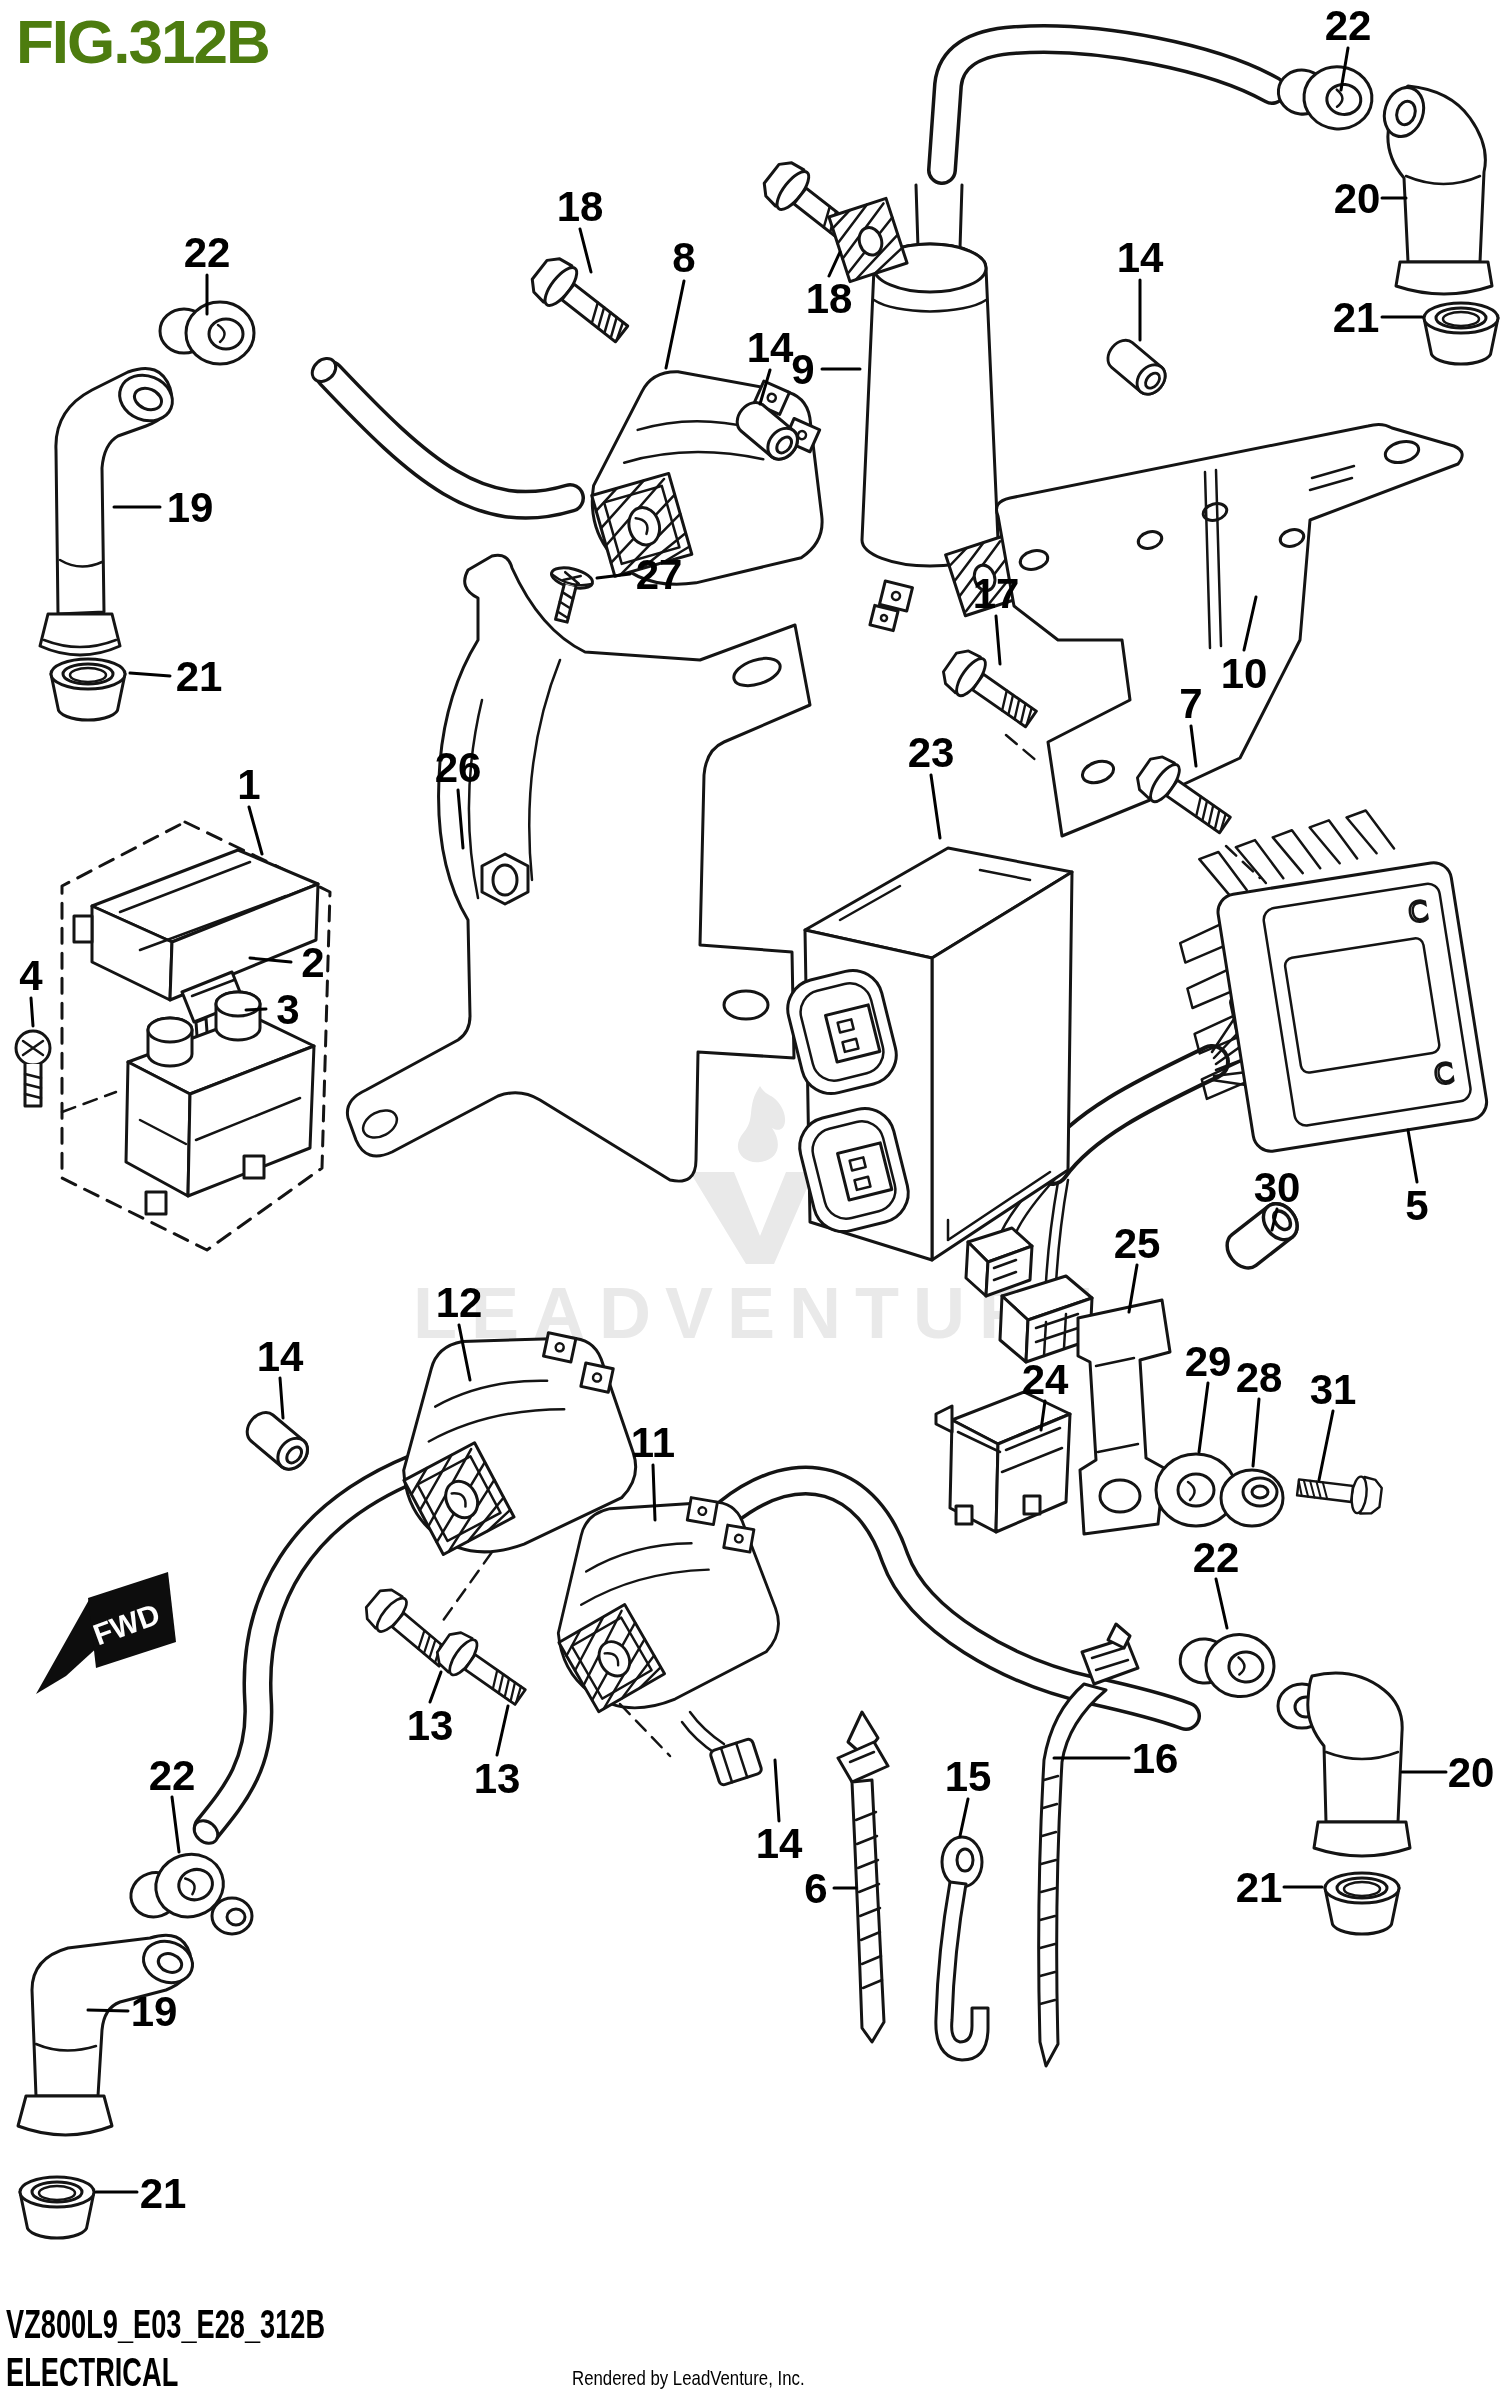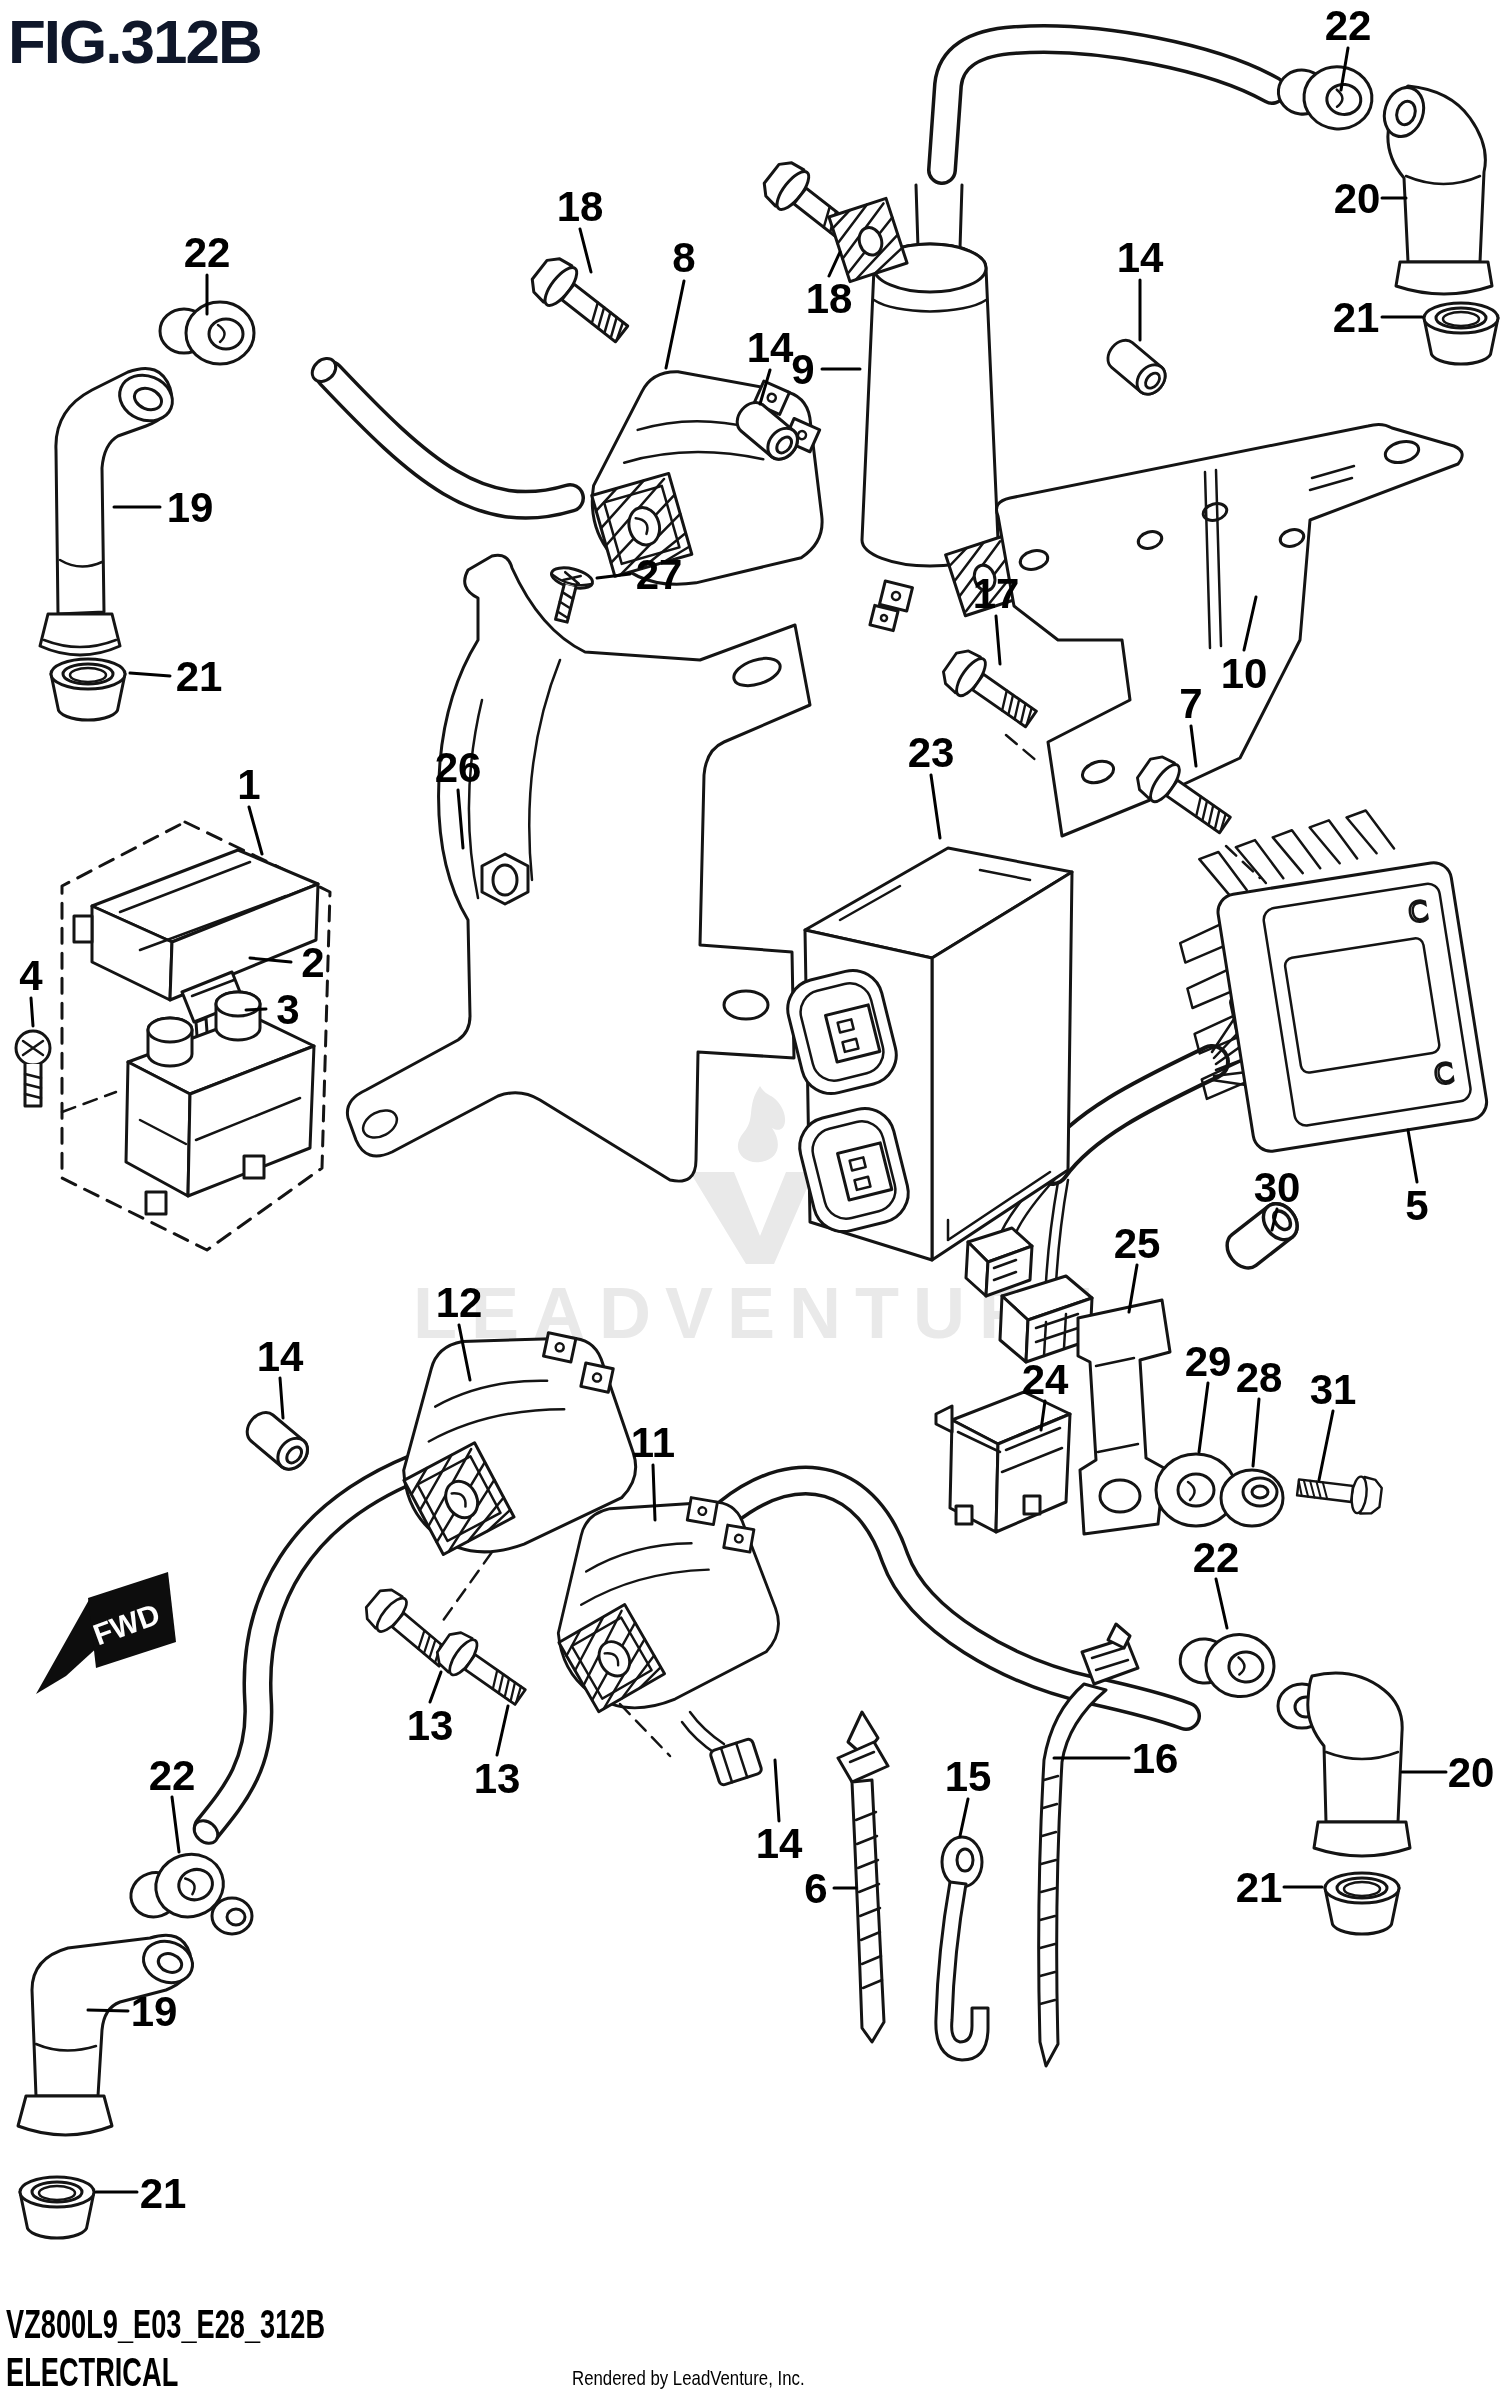--- a/index.html
+++ b/index.html
@@ -17,21 +17,21 @@
   .tube-i{stroke:#ffffff;stroke-width:23;}
   .tube-o2{stroke-width:36;}
   .tube-i2{stroke:#ffffff;stroke-width:28;}
   .thin{stroke-width:2.5;}
   .callout{font:bold 42px "Liberation Sans",sans-serif;fill:#000;stroke:none;cursor:pointer;}
   .leader{stroke:#000;stroke-width:3;}
   .wm{fill:#e9e9e9;stroke:none;}
   .wm-text{font:bold 72px "Liberation Sans",sans-serif;fill:#e9e9e9;stroke:none;letter-spacing:14px;}
   .fwd-text{font:bold 30px "Liberation Sans",sans-serif;fill:#ffffff;stroke:none;}
   .cmark{font:28px "DejaVu Sans",sans-serif;fill:none;stroke:#141414;stroke-width:2.5;}
-  #title{position:absolute;left:8px;top:6px;font-size:62px;font-weight:bold;color:#0f172a;
+  #title{position:absolute;left:16px;top:6px;font-size:62px;font-weight:bold;color:#4d7c0f;
          letter-spacing:-2px;white-space:nowrap;}
   .cond{transform-origin:left top;display:inline-block;white-space:nowrap;}
   #code{position:absolute;left:6px;top:2302px;font-size:40px;font-weight:bold;transform:scaleX(0.68);}
   #section{position:absolute;left:6px;top:2350px;font-size:40px;font-weight:bold;transform:scaleX(0.68);}
   #rendered{position:absolute;left:572px;top:2366px;font-size:21px;font-weight:normal;transform:scaleX(0.8);}
 </style>
 </head>
 <body>
 
 <div class="sheet">

